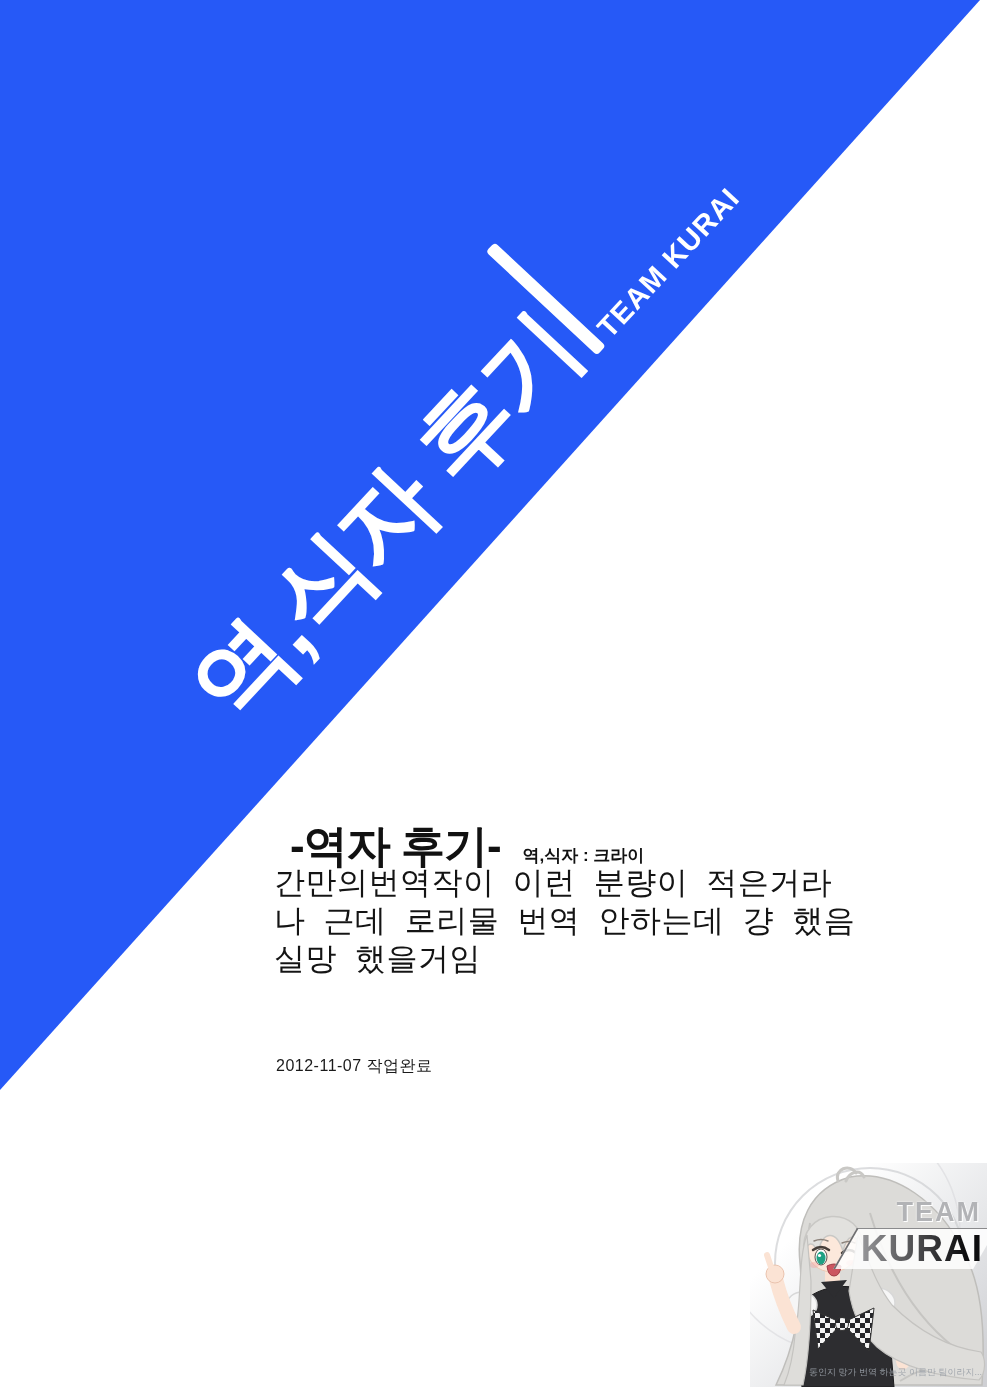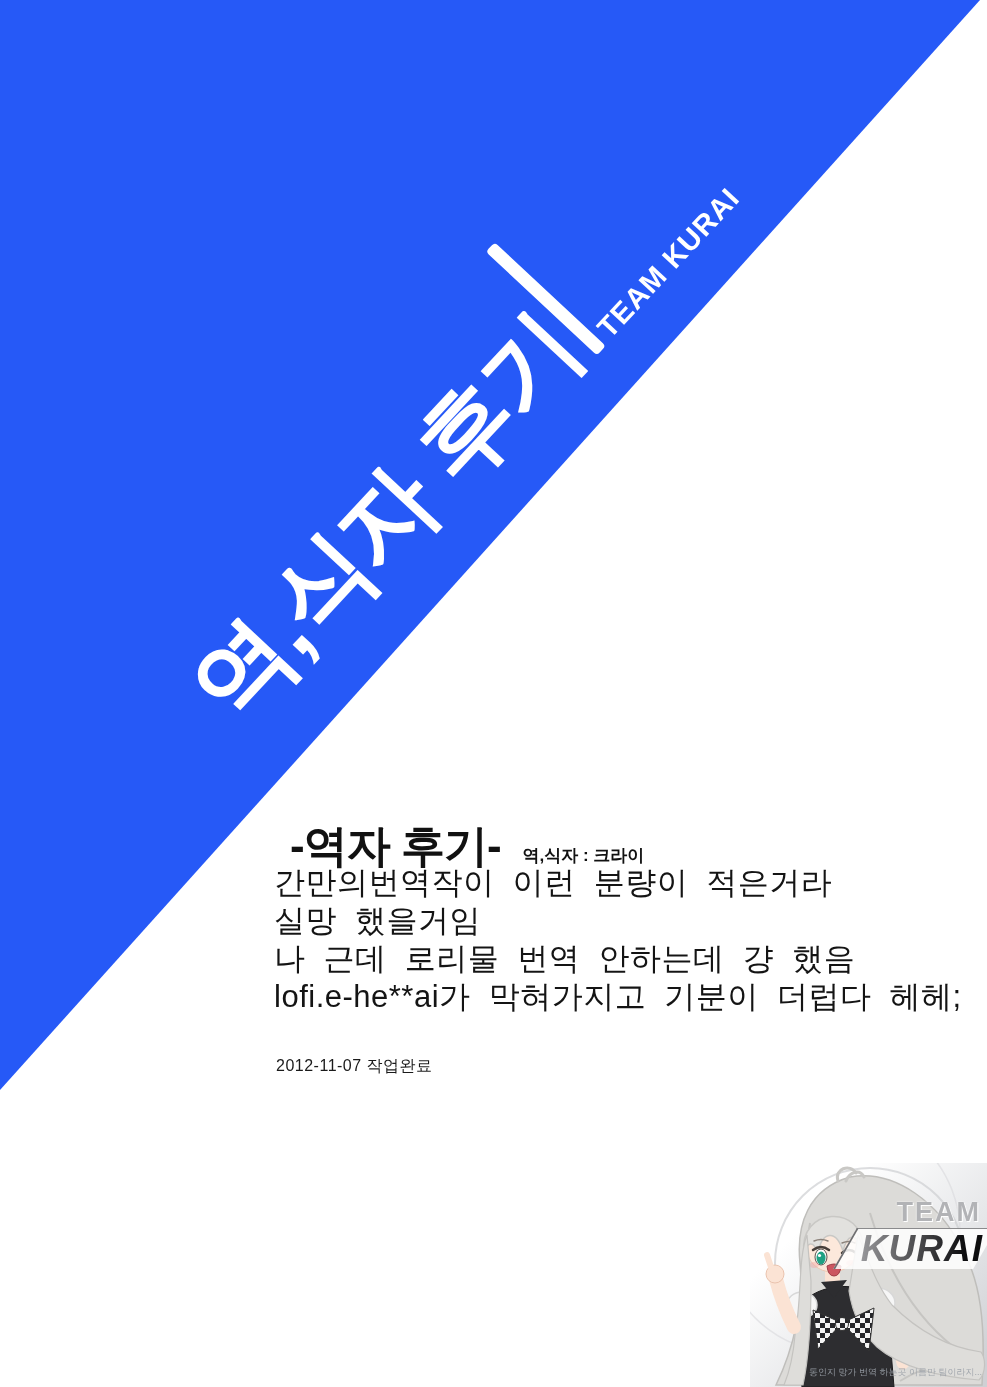--- a/index.html
+++ b/index.html
@@ -116,21 +116,20 @@
     letter-spacing:2px;
     color:#b2b3b6;
     text-shadow:0 0 2px #ffffff, 1px 1px 0 #ffffff;
     padding-right:4px;
   }
   .kurai-band {
     position:relative;
     display:inline-block;
     margin-top:2px;
     padding:2px 2px 2px 16px;
-    font-style:italic;
   }
   .kurai-band::before {
     content:'';
     position:absolute; inset:0;
     background:rgba(255,255,255,0.85);
     transform:skewX(-30deg);
     border-top:1px solid #8a8a8c;
     border-left:2px solid #6f6f71;
   }
   .kurai-word {
@@ -173,23 +172,22 @@
   <span class="team">TEAM KURAI</span>
 </div>
 
 <div class="afterword-heading">
   <span class="h-main">-역자 후기-</span>
   <span class="h-credit">역,식자 : 크라이</span>
 </div>
 
 <div class="afterword-body">
   <div class="line">간만의번역작이 이런 분량이 적은거라</div>
+  <div class="line">나 근데 로리물 번역 안하는데 걍 했음</div>
   <div class="line">실망 했을거임</div>
-  <div class="line">나 근데 로리물 번역 안하는데 걍 했음</div>
-  <div class="line">lofi.e-he**ai가 막혀가지고 기분이 더럽다 헤헤;</div>
 </div>
 <div class="date-note">2012-11-07 작업완료</div>
 
 <div class="logo-card">
 
   <svg class="swirl" width="237" height="224" viewBox="0 0 237 224">
     <circle cx="120" cy="100" r="95" fill="none" stroke="#cdced2" stroke-width="2" opacity="0.7"></circle>
     <circle cx="90" cy="70" r="120" fill="none" stroke="#d8d9dc" stroke-width="1.5" opacity="0.6"></circle>
   </svg>
 

